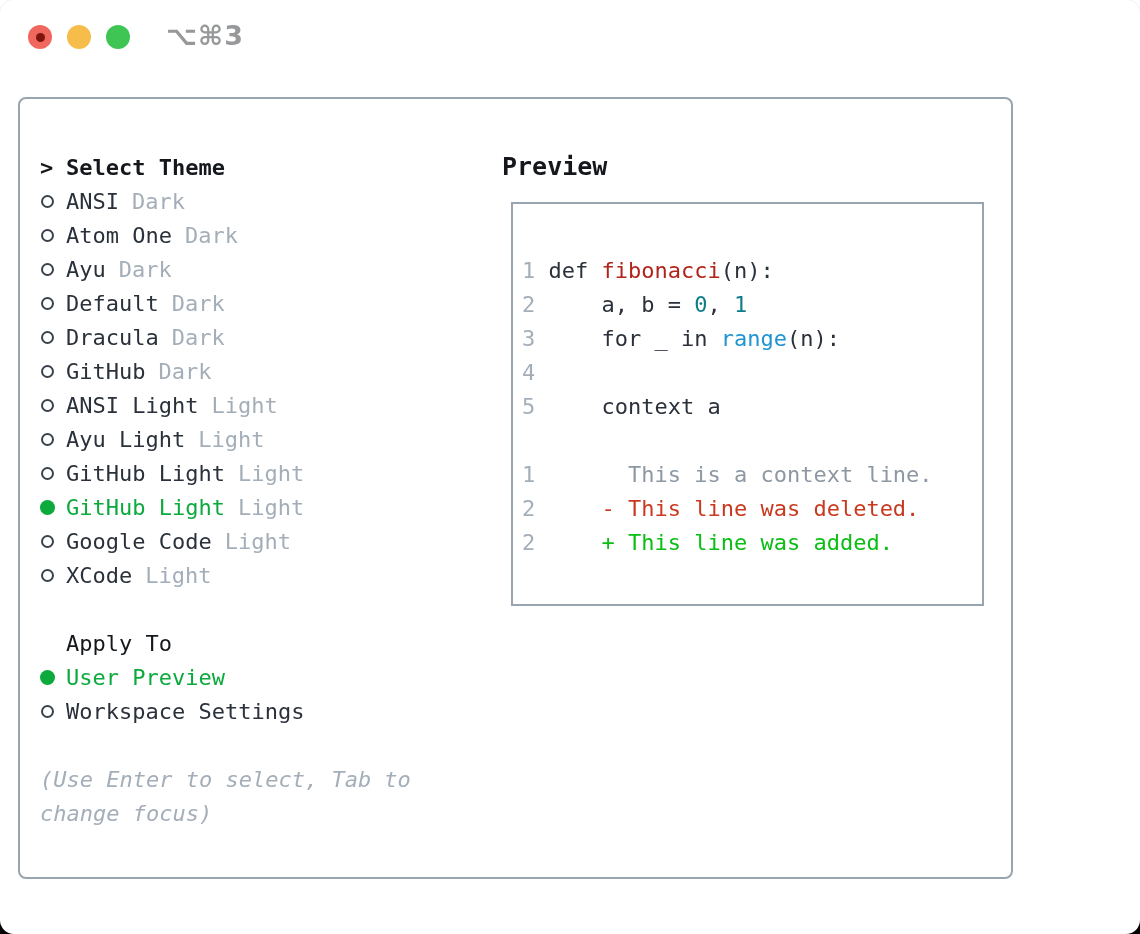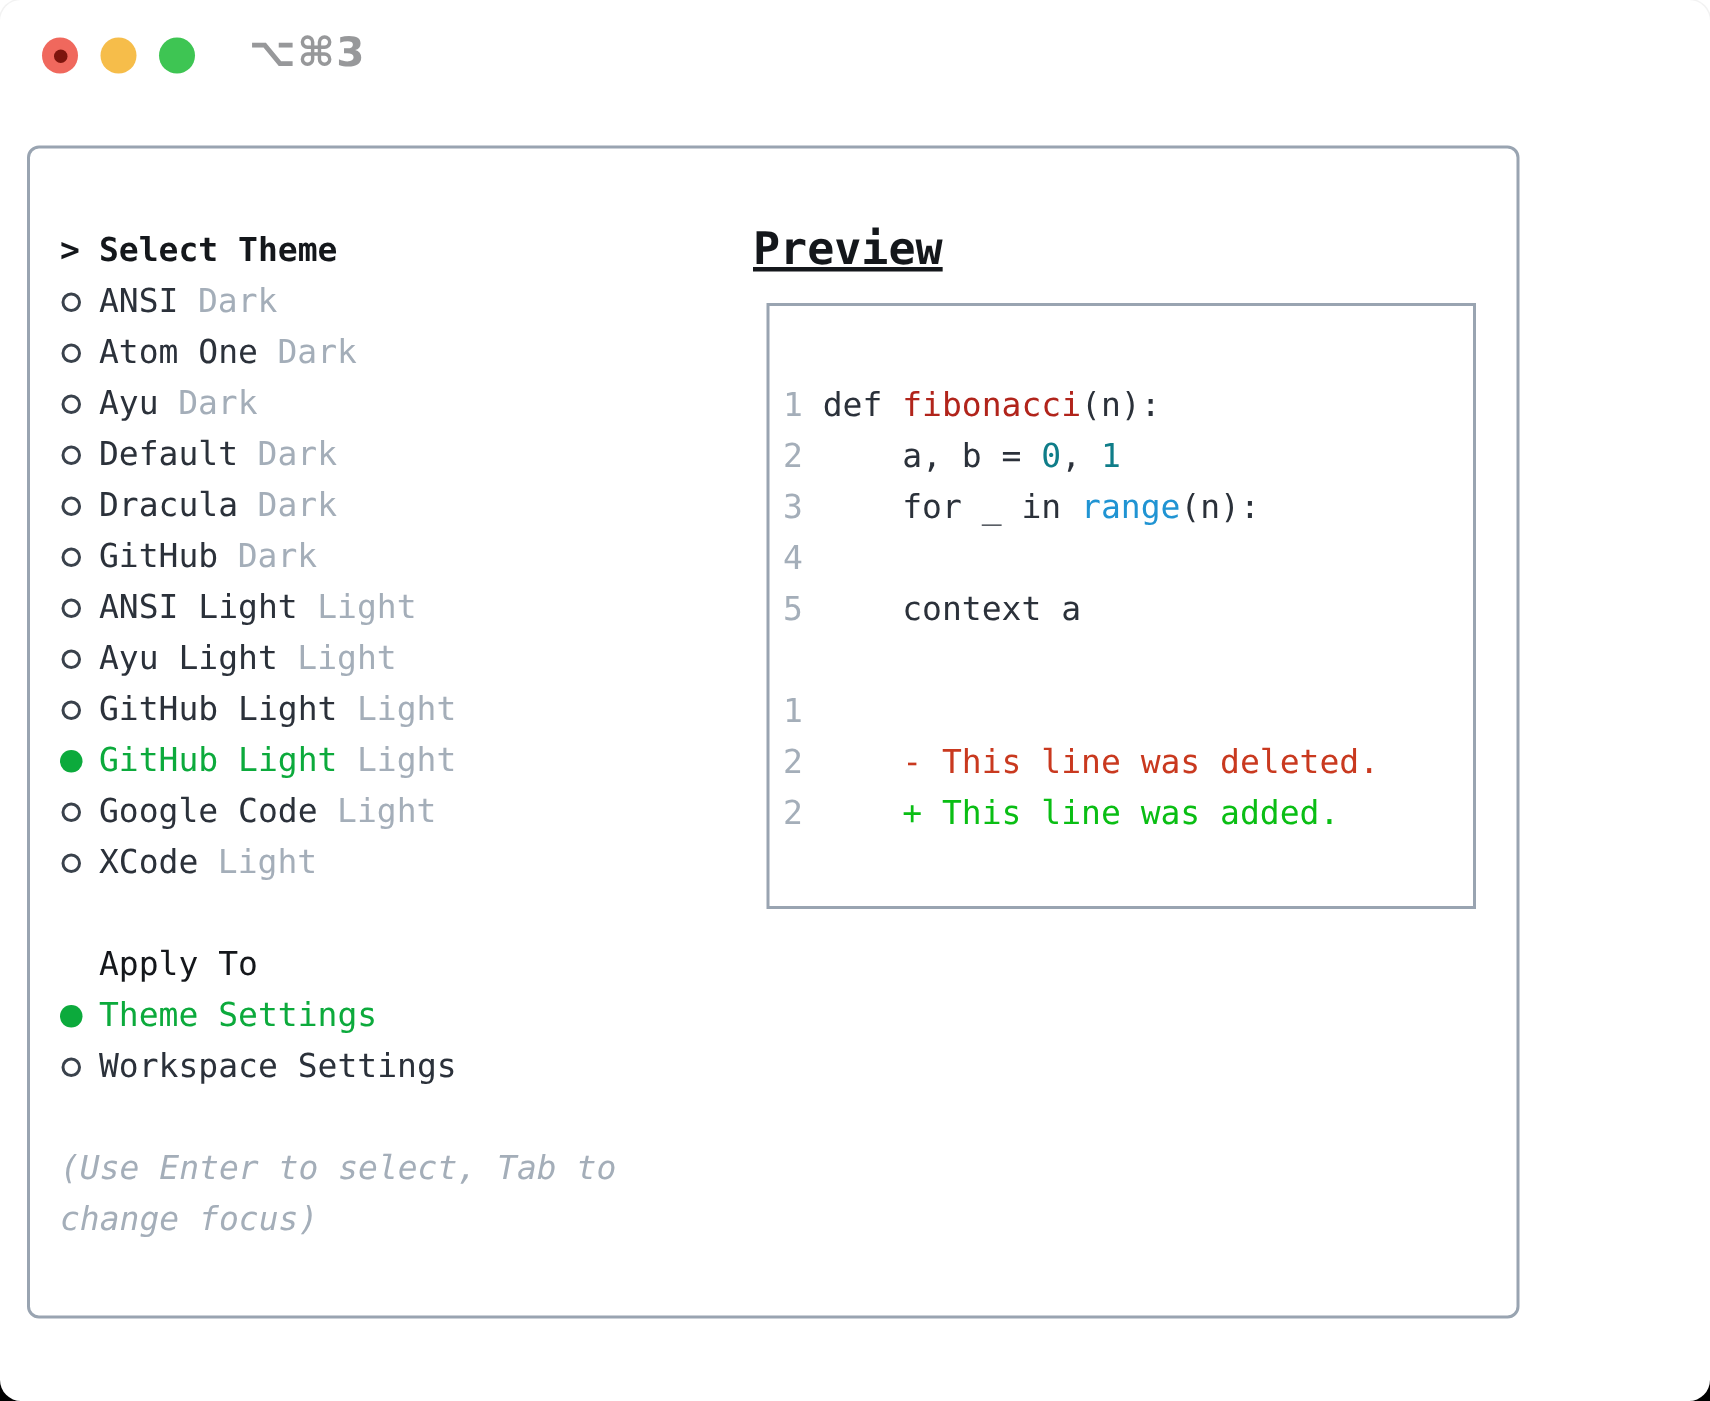--- a/index.html
+++ b/index.html
@@ -34,21 +34,21 @@
   .title{font-weight:bold;color:var(--heading);}
   .name{color:var(--ink);}
   .name.sel{color:var(--green);}
   .suffix{color:var(--muted);margin-left:13px;}
   .theme-list{position:absolute;left:20px;top:51px;}
   .apply-list{position:absolute;left:20px;top:527px;}
   .apply-title{margin-left:26px;color:var(--heading);}
   .hint{position:absolute;left:20px;top:663px;color:var(--muted);font-size:22px;}
   .hint .row{color:var(--muted);font-style:italic;}
   .preview-title{position:absolute;left:482px;top:51px;height:34px;line-height:34px;
-                 font-size:30px;font-weight:bold;color:var(--heading);text-decoration:underline;}
+                 font-size:25px;font-weight:bold;color:var(--heading);}
   .preview-box{position:absolute;left:491px;top:103px;width:473px;height:404px;
                border:2px solid var(--border);box-sizing:border-box;background:#fff;}
   .code{padding:49px 0 0 9px;}
   .lnum{color:var(--muted);}
   .tok-plain{color:var(--ink);}
   .tok-function{color:var(--func);}
   .tok-number{color:var(--teal);}
   .tok-builtin{color:var(--blue);}
   .tok-context{color:var(--ctx);}
   .tok-deleted{color:var(--del);}
@@ -92,41 +92,41 @@
         <div class="row"><span class="prefix"><span class="dotfill"></span></span><span class="name sel">GitHub Light</span><span class="suffix">Light</span></div>
         <div class="row"><span class="prefix"><span class="ring"></span></span><span class="name">Google Code</span><span class="suffix">Light</span></div>
         <div class="row"><span class="prefix"><span class="ring"></span></span><span class="name">XCode</span><span class="suffix">Light</span></div>
       </div>
 
     <div class="apply-list">
       <div class="row">
         <span class="apply-title">Apply To</span>
       </div>
 
-    <div class="row"><span class="prefix"><span class="dotfill"></span></span><span class="name sel">Theme Settings</span></div>
+    <div class="row"><span class="prefix"><span class="dotfill"></span></span><span class="name sel">User Preview</span></div>
         <div class="row"><span class="prefix"><span class="ring"></span></span><span class="name">Workspace Settings</span></div>
       </div>
 
     <div class="hint">
 
     <div class="row">(Use Enter to select, Tab to</div>
         <div class="row">change focus)</div>
       </div>
 
     <div class="preview-title">Preview</div>
 
     <div class="preview-box">
       <div class="code">
 
       <div class="row"><span class="lnum">1 </span><span class="tok-plain">def </span><span class="tok-function">fibonacci</span><span class="tok-plain">(n):</span></div>
           <div class="row"><span class="lnum">2 </span><span class="tok-plain">    a, b = </span><span class="tok-number">0</span><span class="tok-plain">, </span><span class="tok-number">1</span></div>
           <div class="row"><span class="lnum">3 </span><span class="tok-plain">    for _ in </span><span class="tok-builtin">range</span><span class="tok-plain">(n):</span></div>
           <div class="row"><span class="lnum">4 </span></div>
           <div class="row"><span class="lnum">5 </span><span class="tok-plain">    context a</span></div>
           <div class="row"><span class="lnum">  </span></div>
-          <div class="row"><span class="lnum">1 </span></div>
+          <div class="row"><span class="lnum">1 </span><span class="tok-context">      This is a context line.</span></div>
           <div class="row"><span class="lnum">2 </span><span class="tok-deleted">    - This line was deleted.</span></div>
           <div class="row"><span class="lnum">2 </span><span class="tok-added">    + This line was added.</span></div>
         </div>
     </div>
 
   </div>
 </div>
 
 </body></html>

